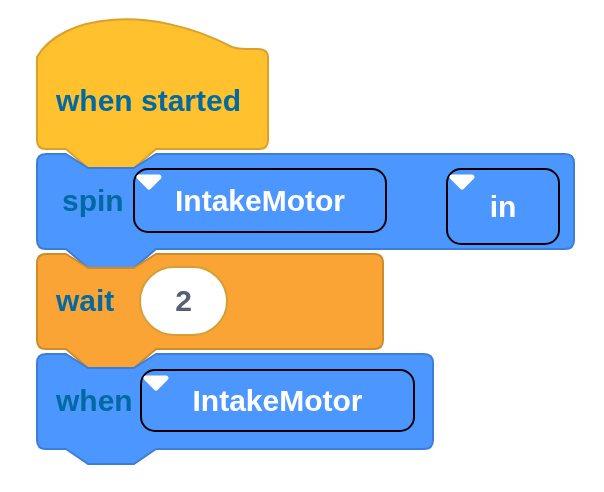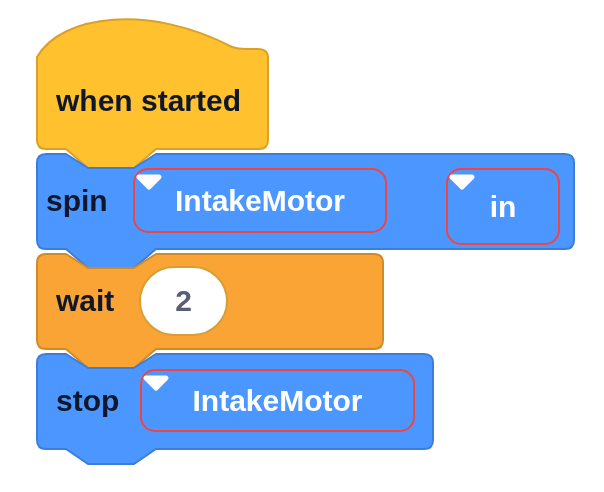--- a/index.html
+++ b/index.html
@@ -2,25 +2,25 @@
 <html><head>
 <meta charset="utf-8">
 <style>
   html,body{margin:0;padding:0;background:#ffffff;}
   .canvas{
     position:relative;width:604px;height:492px;background:#ffffff;overflow:hidden;
     font-family:"Liberation Sans", sans-serif;
   }
   .canvas svg{position:absolute;left:0;top:0;}
   .blk-label{
-    position:absolute;color:#0f172a;font-weight:700;font-size:30px;line-height:36px;
+    position:absolute;color:#0369a1;font-weight:700;font-size:30px;line-height:36px;
     white-space:nowrap;user-select:none;
   }
   .dropdown{
-    position:absolute;box-sizing:border-box;border:2px solid #ef4444;border-radius:15px;
+    position:absolute;box-sizing:border-box;border:2px solid #000000;border-radius:15px;
     display:flex;align-items:center;justify-content:center;gap:14px;cursor:pointer;
   }
   .dropdown .dd-label{color:#ffffff;font-weight:700;font-size:30px;white-space:nowrap;}
   .dd-arrow{display:block;flex:0 0 auto;margin-top:3px;}
   .num-input{
     position:absolute;box-sizing:border-box;background:#ffffff;border:2px solid #d69f35;
     border-radius:35px;display:flex;align-items:center;justify-content:center;
     color:#575e75;font-weight:700;font-size:30px;cursor:text;
   }
 </style>
@@ -35,42 +35,42 @@
 
     <path stroke-width="2" stroke-linejoin="round" d="M 37 163 Q 37 154 46 154 L 66 154 L 88 168 L 134 168 L 156 154 L 565 154 Q 574 154 574 163 L 574 240 Q 574 249 565 249 L 156 249 L 134 268 L 88 268 L 66 249 L 46 249 Q 37 249 37 240 Z" fill="#4c97ff" stroke="#3c7dd9"></path>
 
     <path stroke-width="2" stroke-linejoin="round" d="M 37 263 Q 37 254 46 254 L 66 254 L 88 268 L 134 268 L 156 254 L 374 254 Q 383 254 383 263 L 383 340 Q 383 349 374 349 L 156 349 L 134 368 L 88 368 L 66 349 L 46 349 Q 37 349 37 340 Z" fill="#faa436" stroke="#cf8b2a"></path>
 
     <path stroke-width="2" stroke-linejoin="round" d="M 37 363 Q 37 354 46 354 L 66 354 L 88 368 L 134 368 L 156 354 L 424 354 Q 433 354 433 363 L 433 440 Q 433 449 424 449 L 156 449 L 134 464 L 88 464 L 66 449 L 46 449 Q 37 449 37 440 Z" fill="#4c97ff" stroke="#3c7dd9"></path>
   </svg>
 
   <div class="blk-label" style="left:56px;top:83px;">when started</div>
 
-  <div class="blk-label" style="left:46px;top:183px;text-align:center;">spin</div>
+  <div class="blk-label" style="left:62px;top:183px;text-align:center;">spin</div>
 
   <div class="dropdown" style="left:133px;top:168px;width:254px;height:65px;">
     <span class="dd-label">IntakeMotor</span>
     <svg class="dd-arrow" width="28" height="18" viewBox="0 0 28 18">
       <path d="M4 4 L14 14 L24 4 Z" fill="#ffffff" stroke="#ffffff" stroke-width="5" stroke-linejoin="round"></path>
     </svg>
   </div>
 
   <div class="dropdown" style="left:446px;top:168px;width:114px;height:77px;">
     <span class="dd-label">in</span>
     <svg class="dd-arrow" width="28" height="18" viewBox="0 0 28 18">
       <path d="M4 4 L14 14 L24 4 Z" fill="#ffffff" stroke="#ffffff" stroke-width="5" stroke-linejoin="round"></path>
     </svg>
   </div>
 
   <div class="blk-label" style="left:56px;top:283px;">wait</div>
 
   <div class="num-input" style="left:139px;top:266px;width:89px;height:70px;">2</div>
 
 
-  <div class="blk-label" style="left:56px;top:383px;">stop</div>
+  <div class="blk-label" style="left:56px;top:383px;">when</div>
 
   <div class="dropdown" style="left:140px;top:369px;width:275px;height:63px;">
     <span class="dd-label">IntakeMotor</span>
     <svg class="dd-arrow" width="28" height="18" viewBox="0 0 28 18">
       <path d="M4 4 L14 14 L24 4 Z" fill="#ffffff" stroke="#ffffff" stroke-width="5" stroke-linejoin="round"></path>
     </svg>
   </div>
 
 </div>
 

